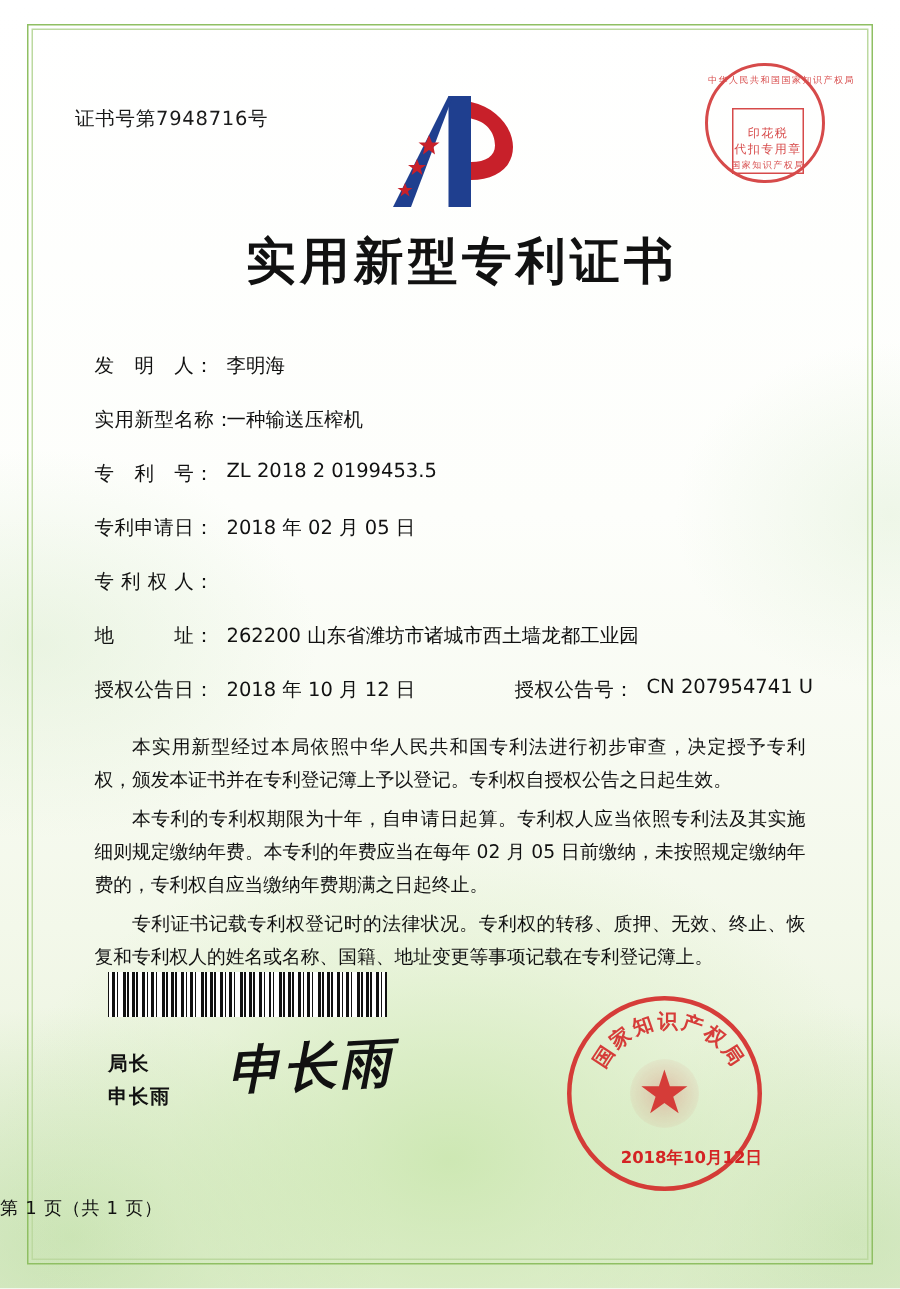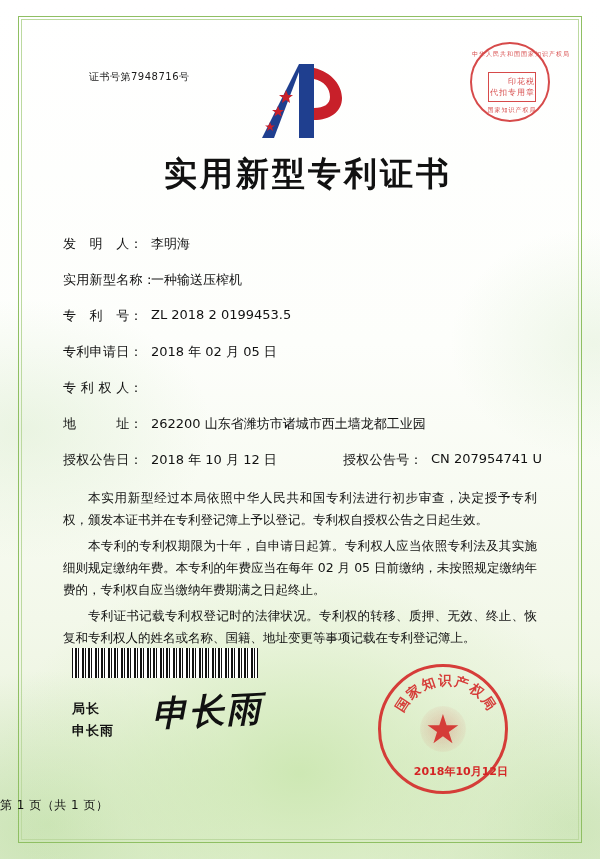--- a/index.html
+++ b/index.html
@@ -60,24 +60,24 @@
     text-align: center;
     font-size: 6px;
     letter-spacing: 1px;
     line-height: 8px;
     white-space: nowrap;
     color: #d02b2b;
   }
   #top-seal .seal-box {
     position: absolute;
     left: 16px; top: 28px;
-    width: 48px; height: 30px;
+    width: 48px; height: 44px;
     border: 1px solid #d02b2b;
     display: flex;
-    align-items: flex-end;
+    align-items: center;
     justify-content: center;
     flex-direction: column;
     font-size: 8px;
     line-height: 11px;
     letter-spacing: 1px;
     color: #d02b2b;
   }
   #top-seal .seal-arc-bottom {
     position: absolute;
     left: 0; bottom: 5px;
@@ -92,25 +92,24 @@
   #logo {
     position: absolute;
     left: 252px; top: 62px;
     width: 96px; height: 78px;
   }
 
   
   #cert-number {
     position: absolute;
     left: 50px; top: 70px;
-    font-size: 10px;
+    font-size: 13px;
     color: #1a1a1a;
     letter-spacing: 0.5px;
     white-space: nowrap;
-    margin-left: 39px;
   }
 
   #main-title {
     position: absolute;
     left: 0; top: 152px;
     width: 600px;
     text-align: center;
     font-family: "DejaVu Serif", "Liberation Serif", serif;
     font-weight: bold;
     font-size: 33px;

